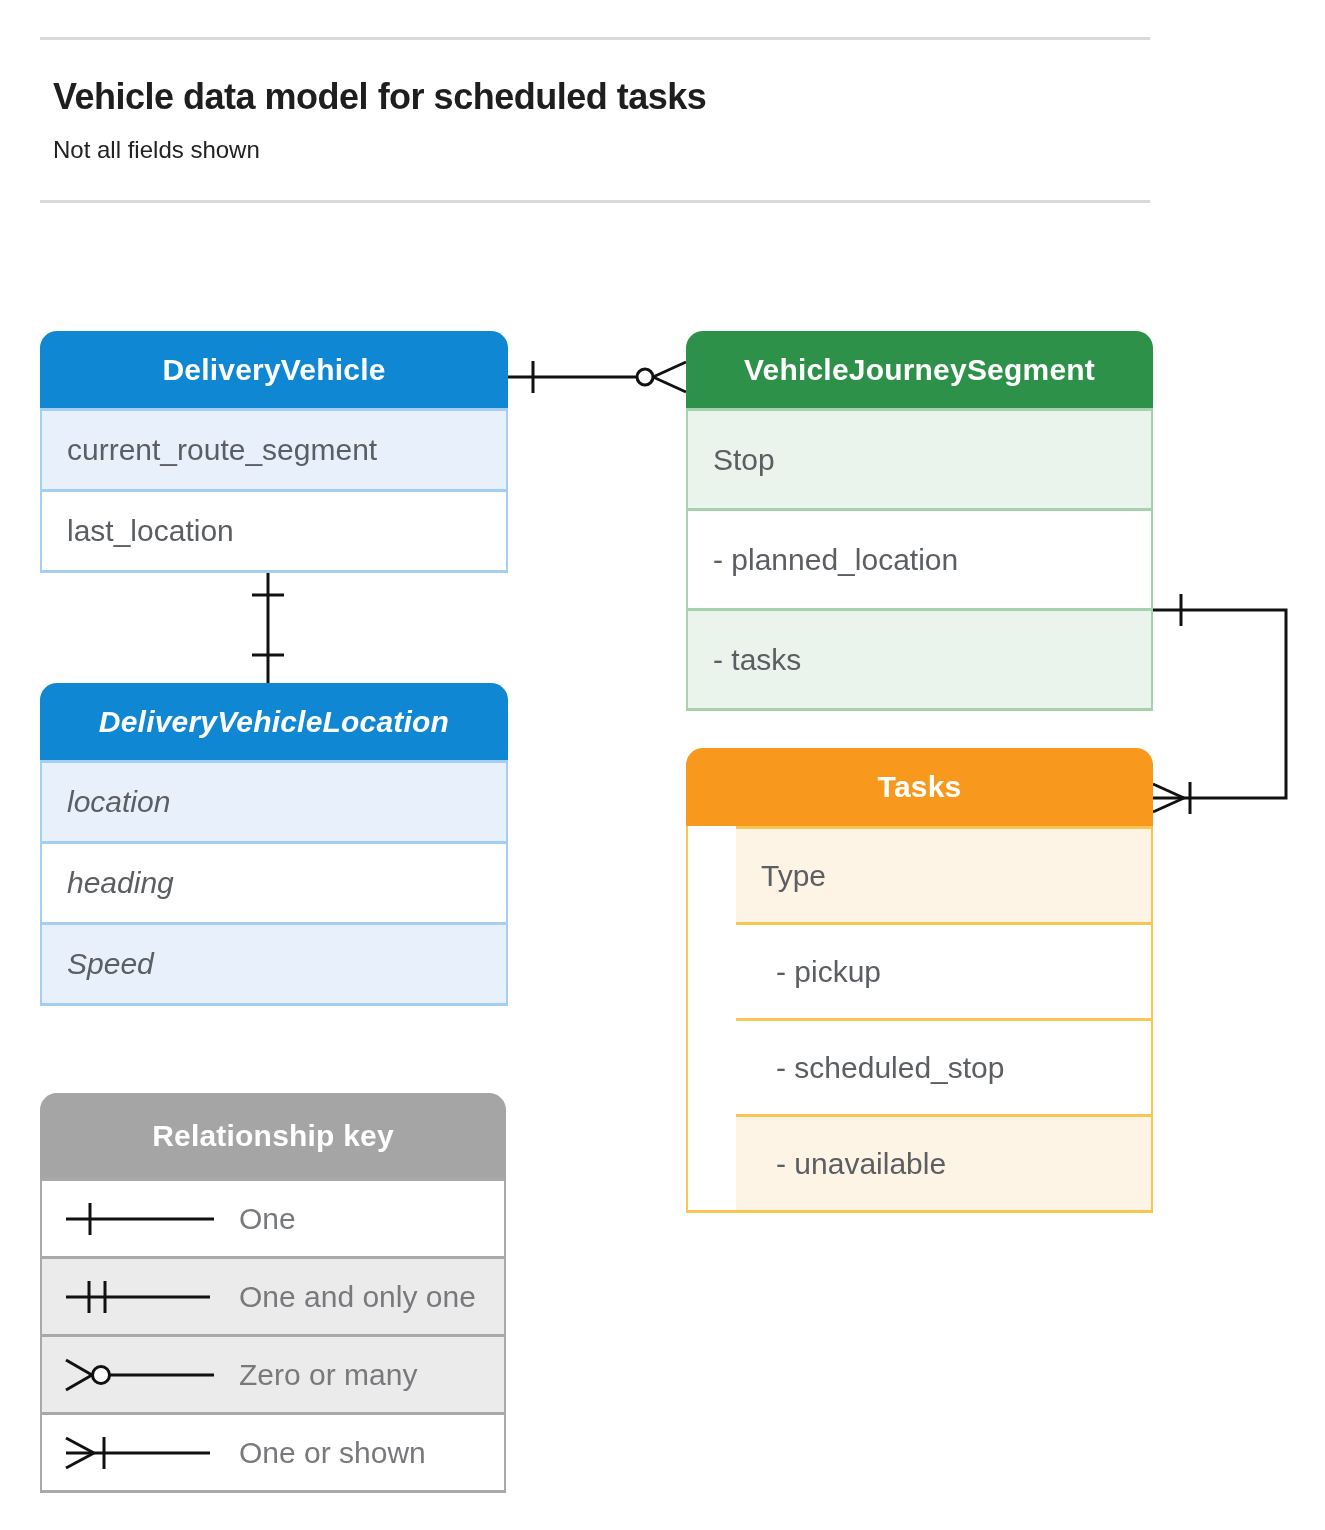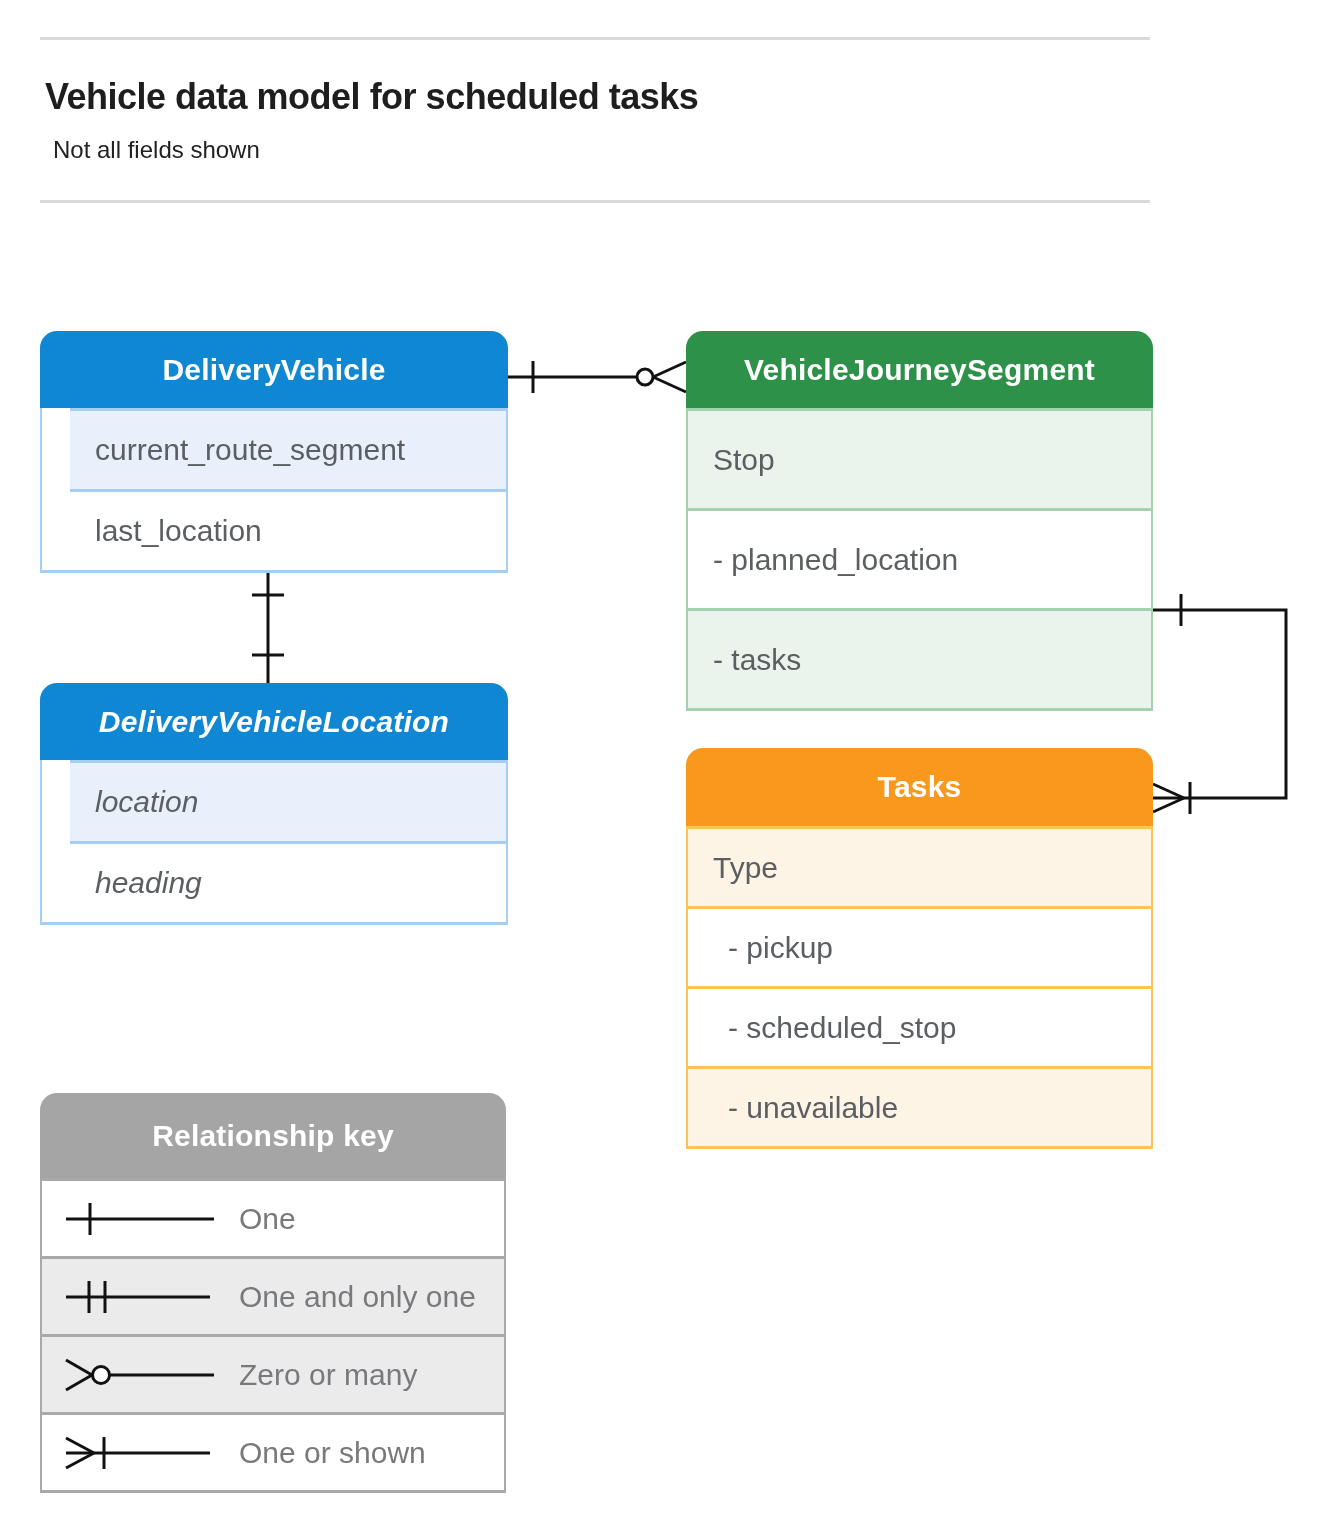--- a/index.html
+++ b/index.html
@@ -4,53 +4,53 @@
 <style>
   html,body{margin:0;padding:0;background:#ffffff;}
   .page{
     position:relative;width:1325px;height:1530px;background:#ffffff;overflow:hidden;
     font-family:"Liberation Sans","DejaVu Sans",sans-serif;
   }
   .rule{position:absolute;left:40px;width:1110px;height:3px;background:#d9d9d9;}
   .rule.top{top:37px;}
   .rule.bottom{top:200px;}
   .title{
-    position:absolute;left:45px;top:76px;font-size:36px;font-weight:700;
+    position:absolute;left:53px;top:76px;font-size:36px;font-weight:700;
     color:#1e1e1e;letter-spacing:-0.5px;
   }
   .subtitle{position:absolute;left:53px;top:136px;font-size:24px;color:#222;}
 
   .entity{position:absolute;}
   .entity-header{
     height:77px;border-radius:17px 17px 0 0;display:flex;align-items:center;justify-content:center;
     color:#ffffff;font-size:30px;font-weight:700;letter-spacing:0.2px;
   }
   .entity-body{border-style:solid;border-width:0 2px 3px 2px;}
   .entity-row{
     height:81px;box-sizing:border-box;border-top:3px solid;display:flex;align-items:center;
     padding-left:25px;font-size:30px;color:#5b5e62;
   }
   .entity-row.indent{padding-left:40px;}
 
   
   .blue .entity-header{background:#0f87d2;}
-  .blue .entity-body{border-color:#a4cff2;background:#ffffff;padding-left:28px;}
+  .blue .entity-body{border-color:#a4cff2;background:#ffffff;}
   .blue .entity-row{border-color:#a4cff2;}
   .blue .entity-row.shade{background:#e8f1fb;}
 
   
   .green .entity-header{background:#2e9149;}
   .green .entity-body{border-color:#a6d1af;background:#ffffff;}
   .green .entity-row{border-color:#a6d1af;height:100px;}
   .green .entity-row.shade{background:#eaf3ec;}
 
   
   .orange .entity-header{background:#f8991d;height:78px;}
   .orange .entity-body{border-color:#fbc553;background:#ffffff;}
-  .orange .entity-row{border-color:#fbc553;height:80px;}
+  .orange .entity-row{border-color:#fbc553;height:96px;margin-left:48px;}
   .orange .entity-row.shade{background:#fdf4e5;}
 
   
   .gray .entity-header{background:#a5a5a5;height:85px;}
   .gray .entity-body{border-color:#a9a9a9;background:#ffffff;}
   .gray .entity-row{border-color:#a9a9a9;height:78px;padding-left:20px;color:#77797c;}
   .gray .entity-row.shade{background:#ebebeb;}
   .legend-symbol{flex:0 0 165px;margin-right:12px;}
   .legend-label{font-size:30px;color:#77797c;}
 
@@ -114,20 +114,21 @@
       <div class="entity-row">- planned_location</div>
       <div class="entity-row shade">- tasks</div>
     </div>
   </div>
 
   <div class="entity blue dvl">
     <div class="entity-header">DeliveryVehicleLocation</div>
     <div class="entity-body">
       <div class="entity-row shade">location</div>
       <div class="entity-row">heading</div>
+      <div class="entity-row shade">Speed</div>
     </div>
   </div>
 
   <div class="entity orange tasks">
     <div class="entity-header">Tasks</div>
     <div class="entity-body">
       <div class="entity-row shade">Type</div>
       <div class="entity-row indent">- pickup</div>
       <div class="entity-row indent">- scheduled_stop</div>
       <div class="entity-row indent shade">- unavailable</div>

